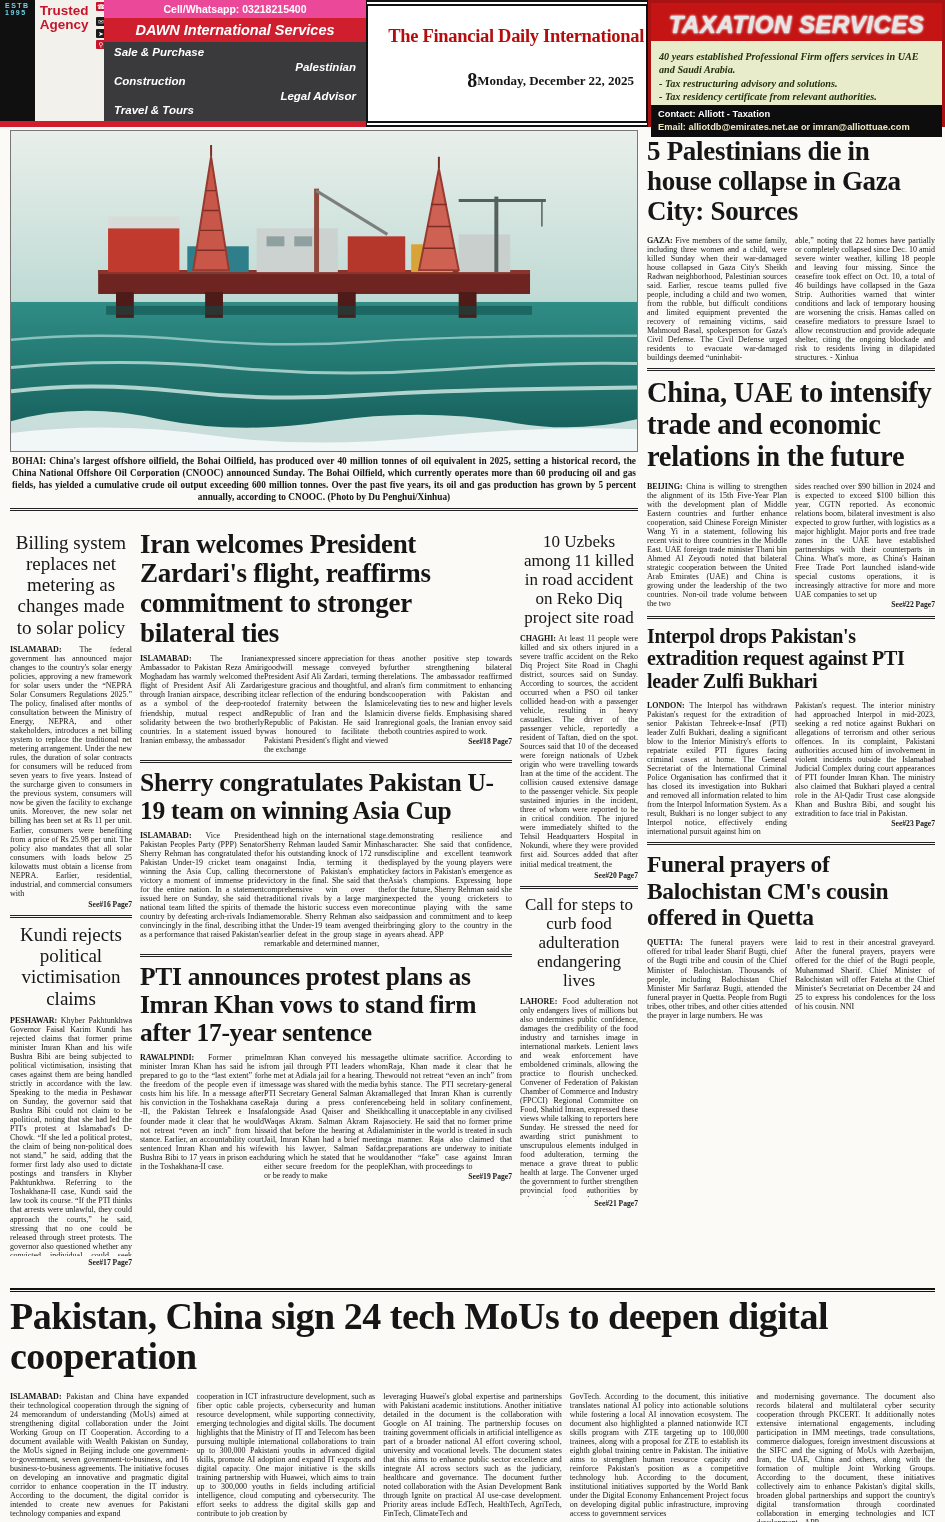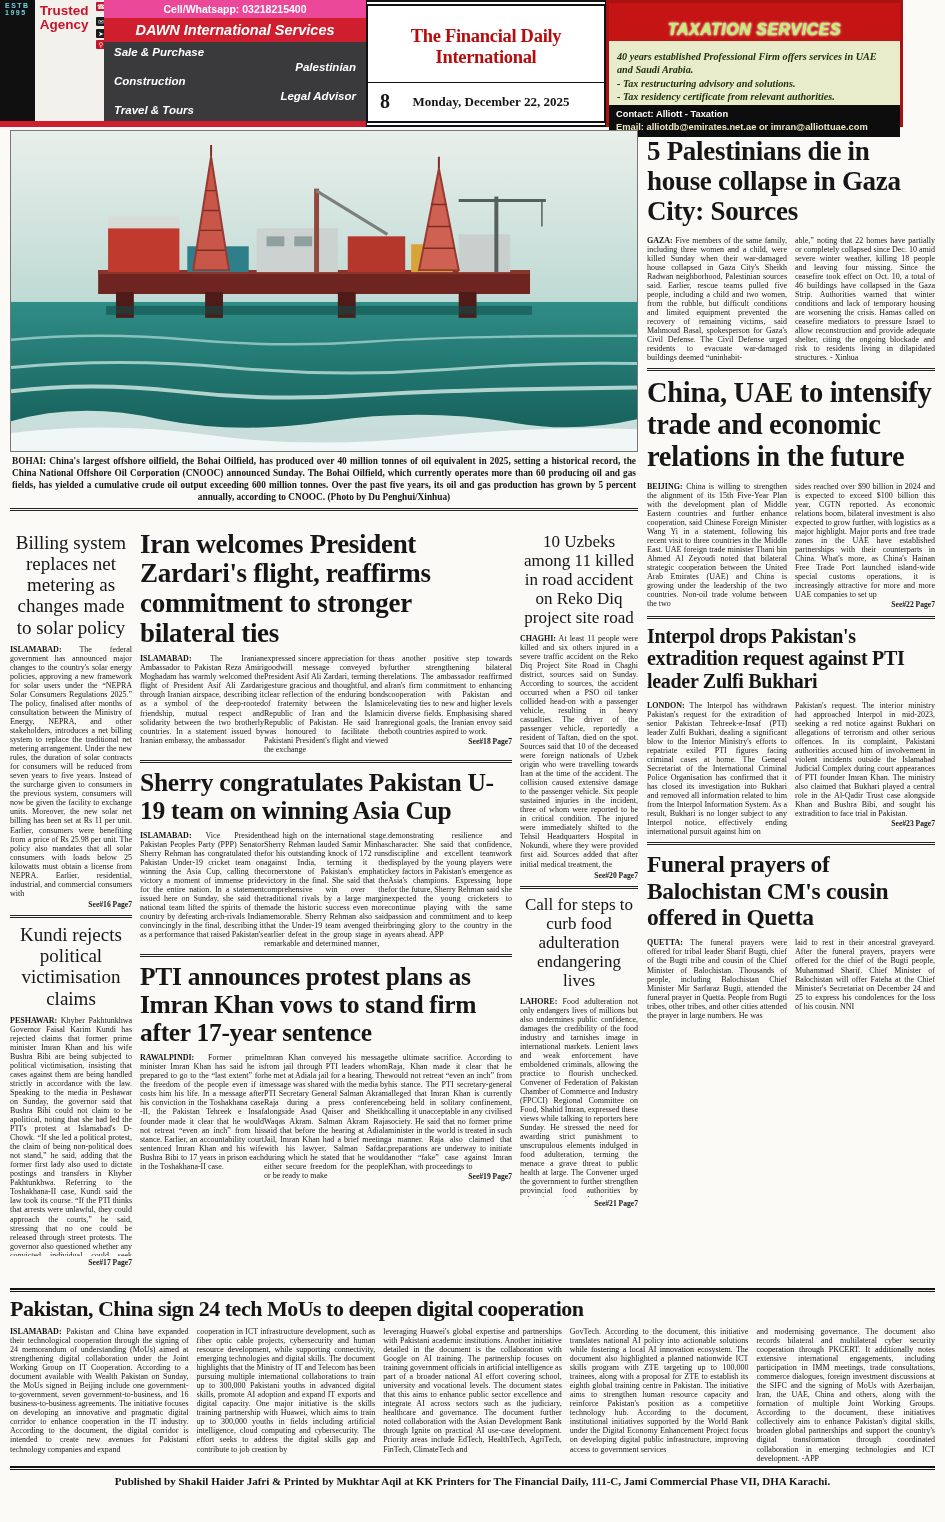--- a/index.html
+++ b/index.html
@@ -16,30 +16,30 @@
   .dawn-contact { font-size:5.6px; line-height:1.12; padding:2px 3px; display:flex; flex-direction:column; gap:2.5px; color:#333; }
   .dc-row { display:flex; gap:2.5px; align-items:flex-start; }
   .dc-ico { width:9px; height:9px; background:#c6152b; color:#fff; font-size:6.5px; line-height:9px; text-align:center; border-radius:1px; flex:0 0 9px; }
   .dc-ico.dark { background:#1b1b1b; }
   .dawn-right { flex:1; display:flex; flex-direction:column; font-family:"Liberation Sans",sans-serif; }
   .dawn-cell { background:#ec4899; color:#fff; font-weight:bold; font-size:10.5px; text-align:center; padding:3px 0; }
   .dawn-banner { background:#cf1f2f; color:#fff; font-weight:bold; font-style:italic; font-size:14.5px; line-height:1.12; text-align:center; padding:4px 22px; }
   .dawn-services { flex:1; background:#3a3a3c; color:#fff; font-weight:bold; font-style:italic; font-size:11.5px; line-height:1.2; padding:4px 10px 3px; display:flex; flex-direction:column; justify-content:space-between; }
   .svc.right { text-align:right; }
 
-  .masthead { width:240px; background:#fff; border-top:6px double #111; border-bottom:6px double #111;
-              border-left:2px solid #111; border-right:2px solid #111; display:flex; flex-direction:column; }
+  .masthead { width:282px; background:#fff; border-top:6px double #111; border-bottom:6px double #111;
+              border-left:2px solid #111; border-right:2px solid #111; display:flex; flex-direction:column;align-items:flex-end; }
   .mh-title { color:#b50d0d; font-weight:bold; font-size:18.5px; letter-spacing:-0.3px; text-align:center; padding:20px 2px 14px; }
   .mh-rule { border-top:1.5px solid #111; }
   .mh-row { display:flex; align-items:center; padding:7px 12px 6px; }
   .mh-page { font-weight:bold; font-size:20px; }
   .mh-date { flex:1; text-align:center; font-weight:bold; font-size:13px; }
 
   .ad-tax { width:297px; background:#e9ecca; border:3px solid #a91212; display:flex; flex-direction:column; }
-  .tax-head { background:#c41414; color:#bef264; font-weight:bold; font-style:italic; font-size:16px; letter-spacing:0.5px; text-align:center; padding:18px 0 2px; font-family:"Liberation Sans",sans-serif; text-shadow:0 0 2px #fff,0 0 3px #fff; }
+  .tax-head { background:#c41414; color:#e5e5e5; font-weight:bold; font-style:italic; font-size:24px; letter-spacing:0.5px; text-align:center; padding:8px 0 2px; font-family:"Liberation Sans",sans-serif; text-shadow:0 0 2px #fff,0 0 3px #fff; }
   .tax-body { flex:1; color:#23320f; font-weight:bold; font-style:italic; font-size:10.2px; line-height:1.3; padding:9px 8px 2px; }
   .tax-foot { background:#0d0d0d; color:#fff; font-size:9.3px; font-weight:bold; padding:3px 7px 4px; line-height:1.35; font-family:"Liberation Sans",sans-serif; }
   .tax-foot .t2 { color:#f1e7c4; }
 
   
   .content { display:flex; gap:9px; padding:3px 10px 0; height:1158px; overflow:hidden; }
   .left-region { width:628px; }
   .right-region { flex:1; }
 
   .photo { height:322px; border:1px solid #777; }
@@ -55,21 +55,21 @@
   .h-center { font-weight:normal; font-size:19px; line-height:1.12; text-align:center; margin:4px 0 7px; }
   .h-center.sm { font-size:17px; }
   .hb { font-weight:bold; letter-spacing:-0.3px; }
   .h-iran { font-size:27px; line-height:1.1; margin:2px 0 6px; }
   .h-sherry { font-size:25.5px; line-height:1.1; margin:2px 0 6px; }
   .h-pti { font-size:25.5px; line-height:1.1; margin:2px 0 6px; }
   .h-gaza { font-size:27px; line-height:1.12; margin:6px 0 9px; }
   .h-china { font-size:28.5px; line-height:1.12; margin:5px 0 9px; }
   .h-interpol { font-size:20px; line-height:1.12; margin:5px 0 9px; }
   .h-funeral { font-size:23.5px; line-height:1.12; margin:5px 0 8px; }
-  .h-bottom { font-size:22px; line-height:1.05; letter-spacing:-0.5px; margin:5px 0 7px; }
+  .h-bottom { font-size:38px; line-height:1.05; letter-spacing:-0.5px; margin:5px 0 15px; }
 
   .bodytext { font-size:8px; line-height:1.13; text-align:justify; }
   .dl { font-weight:bold; }
   .cols2 { display:flex; gap:8px; } .cols2 .bodytext { flex:1; }
   .cols3 { display:flex; } .cols3 .bodytext { flex:1; }
   .cols5 { display:flex; gap:8px; } .cols5 .bodytext { flex:1; max-height:158px; overflow:hidden; }
   .see { display:block; text-align:right; font-weight:bold; font-size:7.6px; margin-top:2px; }
   .clip270 { max-height:270px; overflow:hidden; }
   .clip240 { max-height:240px; overflow:hidden; }
   .clip282 { max-height:282px; overflow:hidden; }

